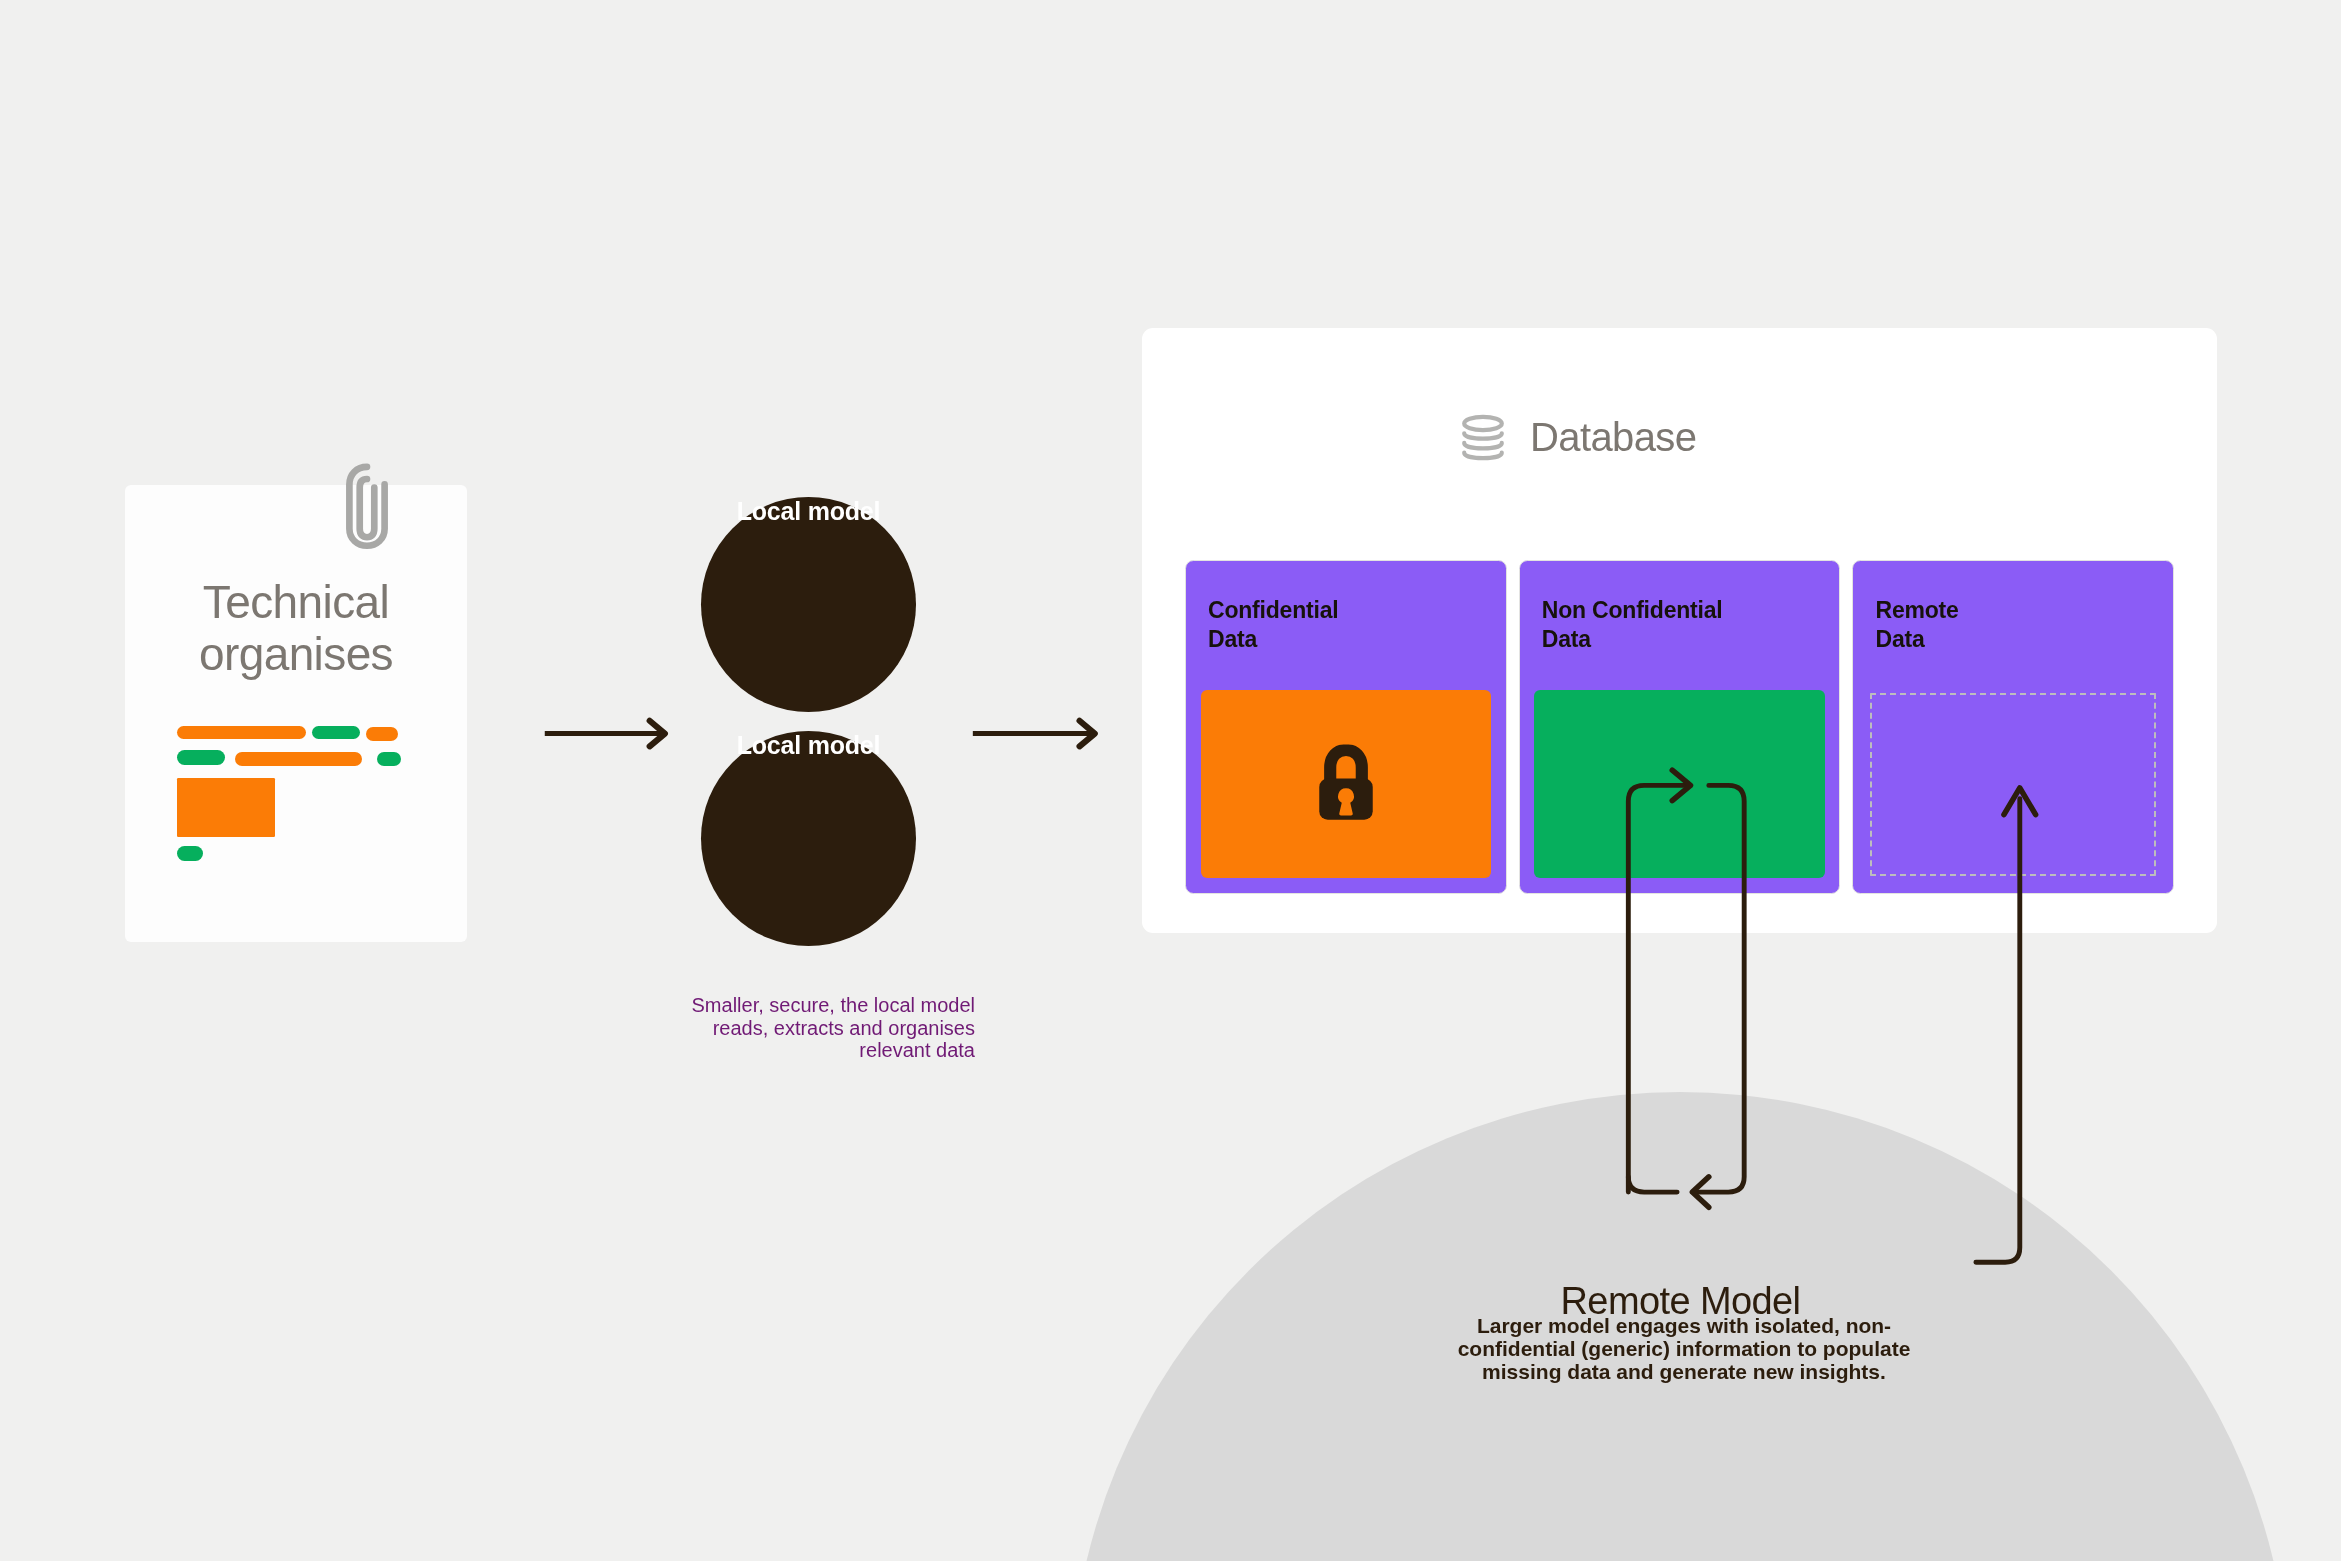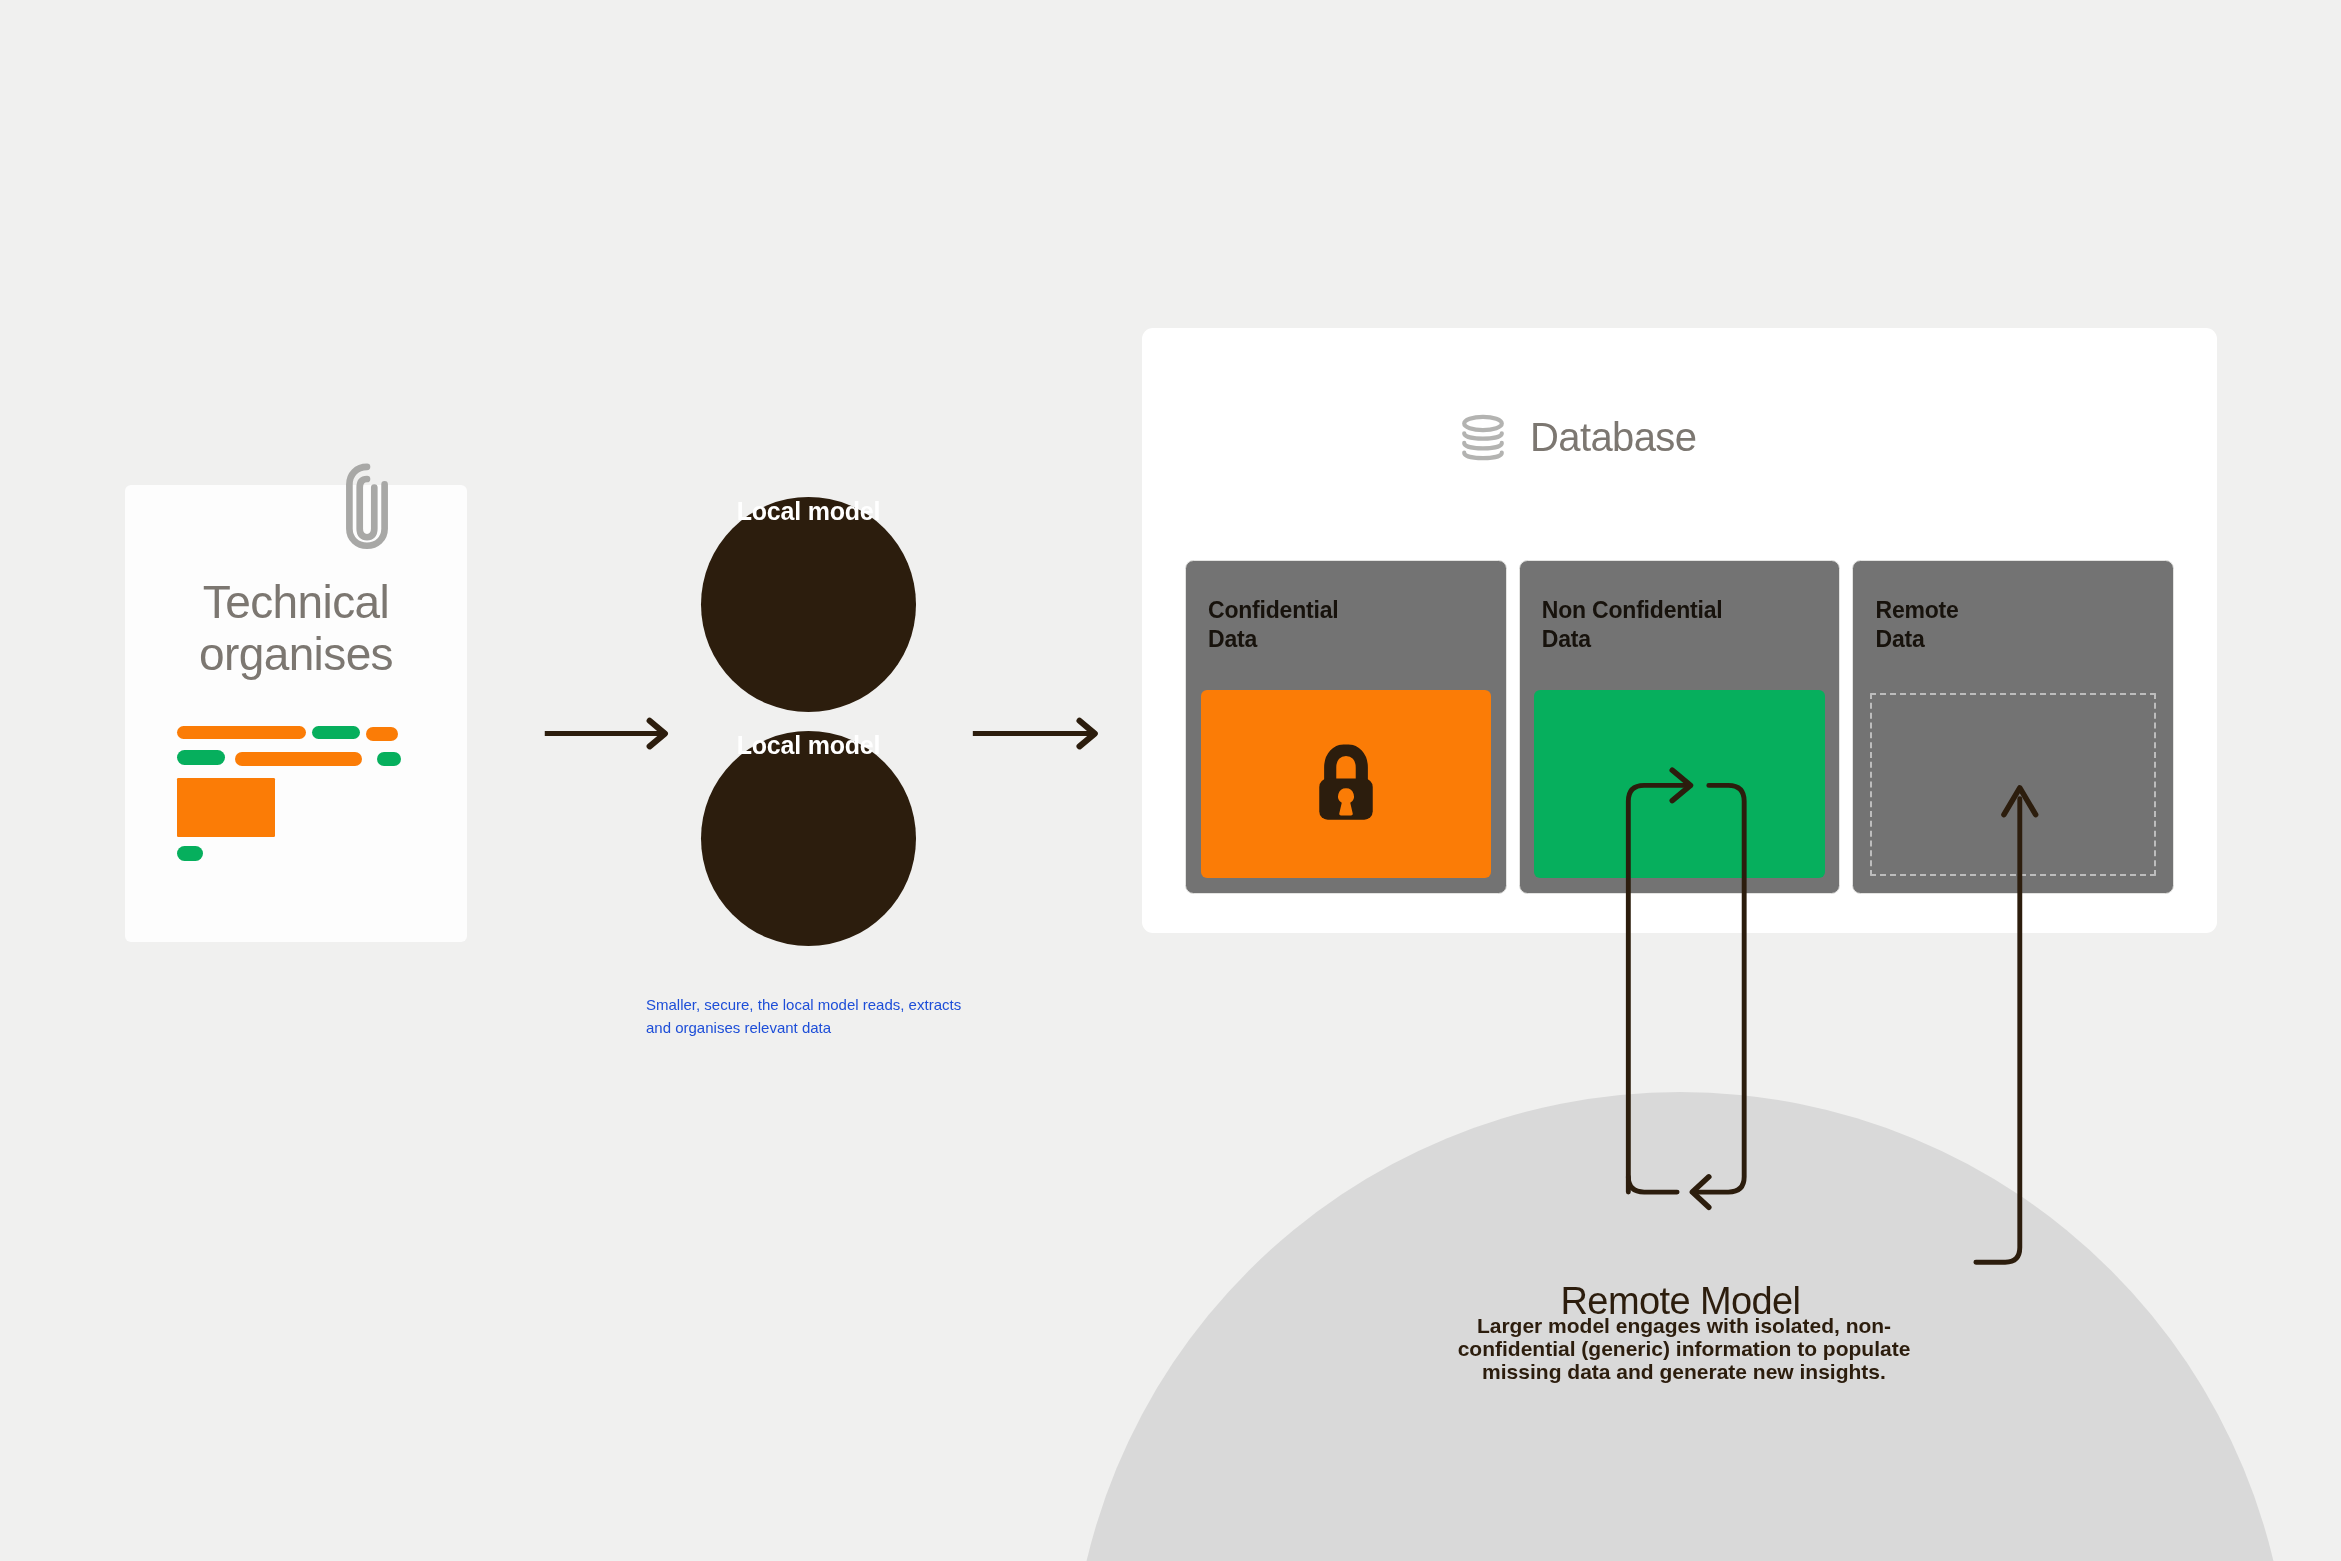--- a/index.html
+++ b/index.html
@@ -51,22 +51,22 @@
     background:#2c1d0d;
     display:flex;align-items:flex-start;justify-content:center;
   }
   .lm span{
     color:#ffffff;font-size:25px;font-weight:700;letter-spacing:-0.2px;
   }
   .lm-1{left:701px;top:497px;}
   .lm-2{left:701px;top:731px;}
   .lm-caption{
     position:absolute;left:646px;top:994px;width:329px;
-    text-align:left;color:#1d4ed8;
-    font-size:15px;line-height:22.6px;font-weight:400;
+    text-align:right;color:#701a75;
+    font-size:20px;line-height:22.6px;font-weight:400;
   }
 
   
   .db-panel{
     position:absolute;
     left:1142px;top:328px;
     width:1075px;height:605px;
     background:#ffffff;
     border-radius:11px;
   }
@@ -79,21 +79,21 @@
     font-size:40px;color:#7c7771;letter-spacing:-0.6px;font-weight:400;
   }
 
   .db-cards{
     position:absolute;left:43px;top:232px;
     width:989px;height:334px;
     display:flex;gap:12.2px;
   }
   .db-card{
     flex:1;
-    background:#737373;
+    background:#8b5cf6;
     border:1.2px solid #e3e3e1;
     border-radius:8.5px;
     position:relative;
     overflow:hidden;
   }
   .db-card-title{
     position:absolute;left:22px;top:35px;right:12.2px;
     font-size:23px;line-height:29px;font-weight:700;color:#17120c;
     letter-spacing:-0.2px;
   }

